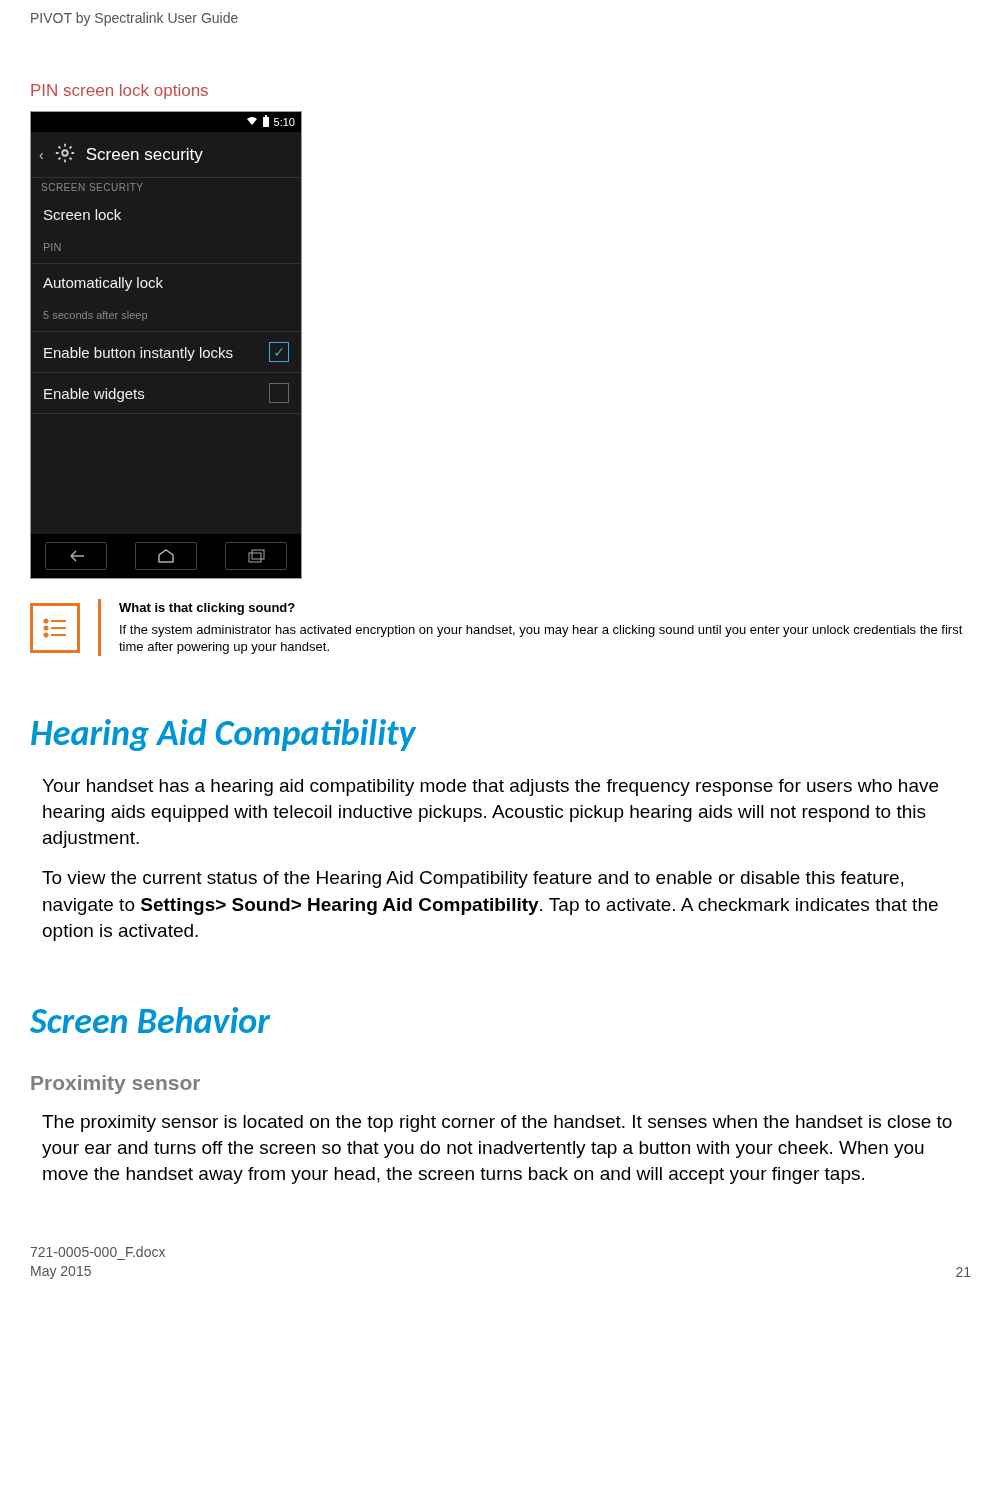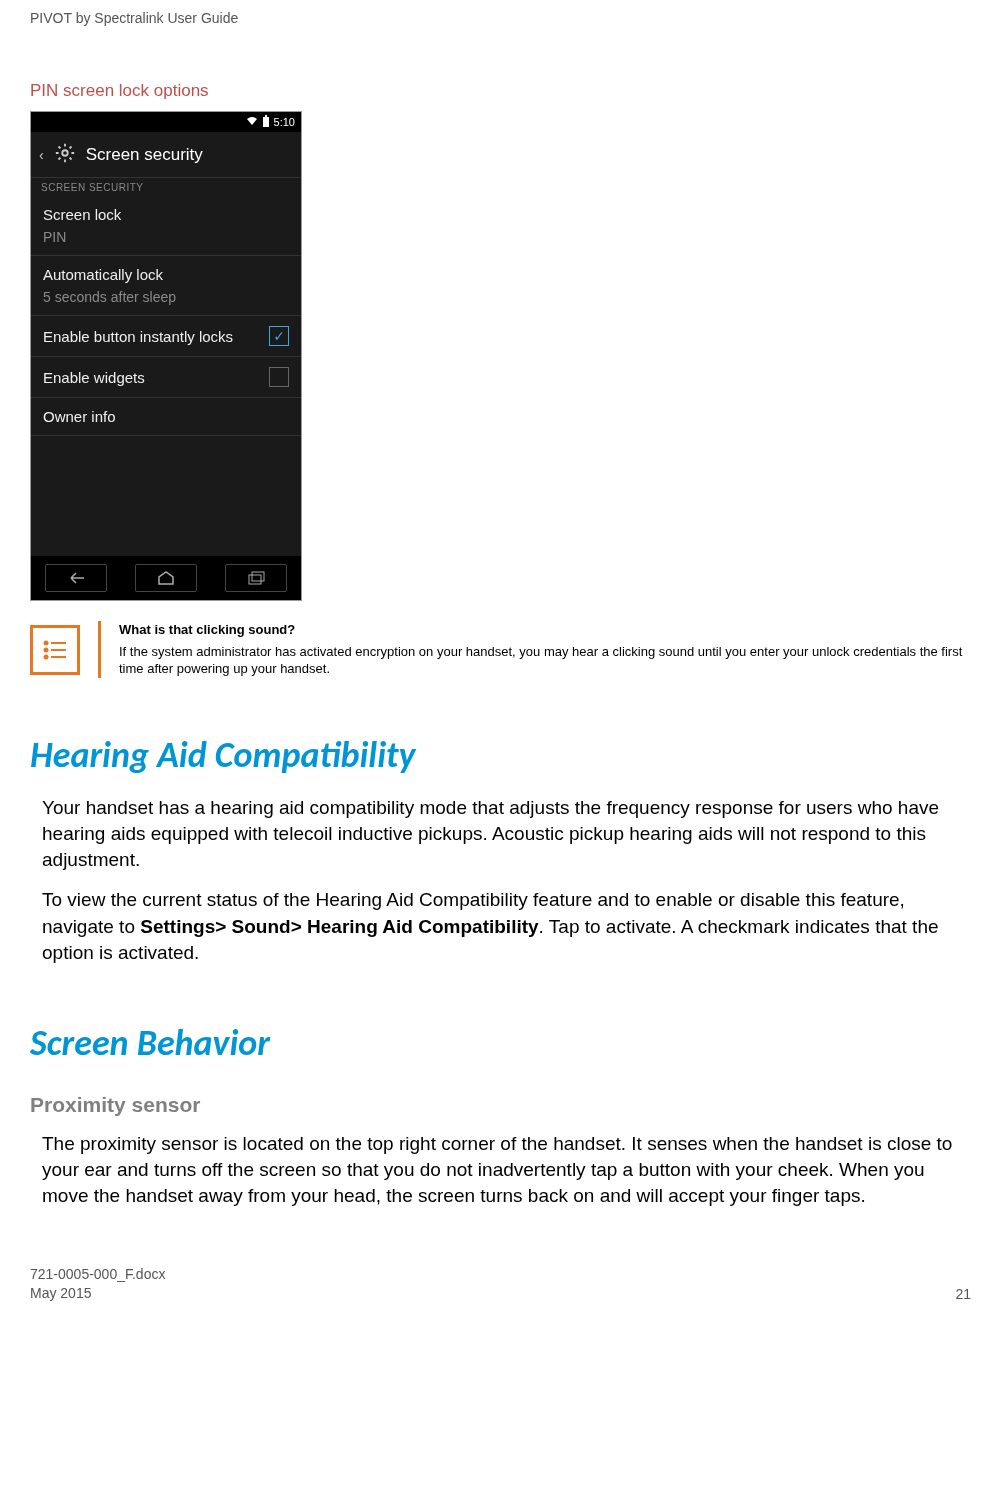--- a/index.html
+++ b/index.html
@@ -62,21 +62,21 @@
   }
   .setting-row {
     background: #1a1a1a;
     padding: 10px 12px;
     border-bottom: 1px solid #333;
     display: flex;
     justify-content: space-between;
     align-items: center;
   }
   .setting-row .main { font-size: 15px; color: #eee;}
-  .setting-row .sub { font-size: 14px; color: #8a8a8a; margin-top:6px;}
+  .setting-row .sub { font-size: 11px; color: #8a8a8a; margin-top:18px;}
   .checkbox-on {
     width: 18px; height: 18px; border:1px solid #3ba8e4;
     display:flex; align-items:center; justify-content:center;
     color:#3ba8e4; font-size:14px; line-height:1;
   }
   .checkbox-off {
     width: 18px; height: 18px; border:1px solid #666;
   }
   .phone-blank { height: 120px; background:#1a1a1a;}
   .nav-bar {
@@ -183,23 +183,20 @@
         <div class="sub">5 seconds after sleep</div>
       </div>
     </div>
     <div class="setting-row">
       <div class="main">Enable button instantly locks</div>
       <div class="checkbox-on">✓</div>
     </div>
     <div class="setting-row">
       <div class="main">Enable widgets</div>
       <div class="checkbox-off"></div>
-    </div>
-    <div class="setting-row">
-      <div class="main">Owner info</div>
     </div>
     <div class="phone-blank"></div>
     <div class="nav-bar">
       <div class="nav-btn">
         <svg width="20" height="14" viewBox="0 0 20 14">
             <path d="M18 7 H5 M5 7 L10 2 M5 7 L10 12" stroke="#aaa" stroke-width="1.5" fill="none"></path>
           </svg>
       </div>
       <div class="nav-btn">
         <svg width="18" height="14" viewBox="0 0 18 14">

